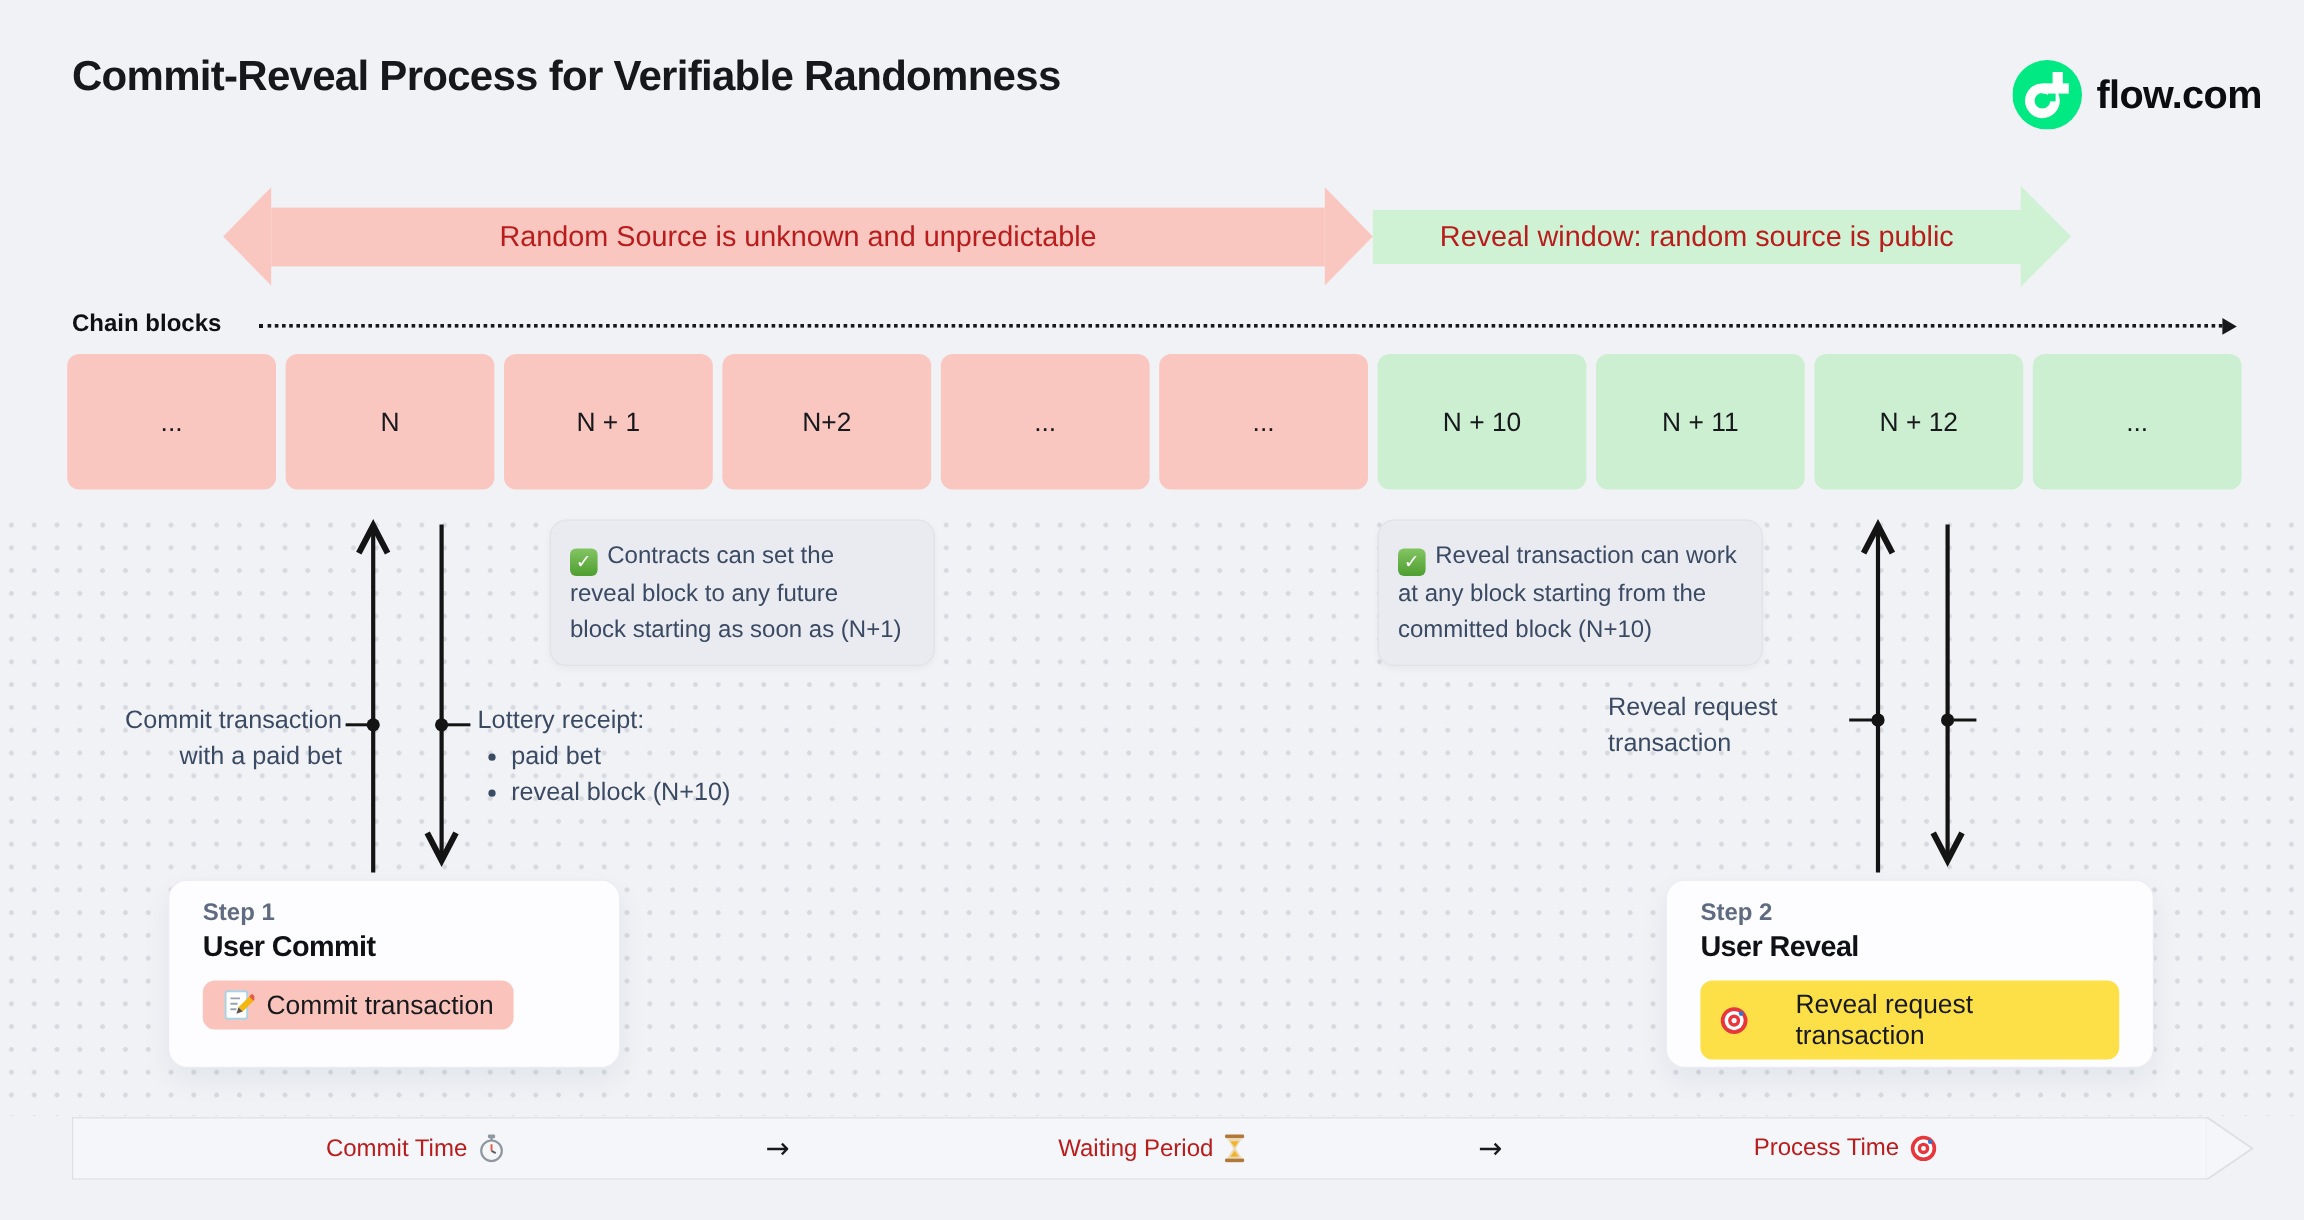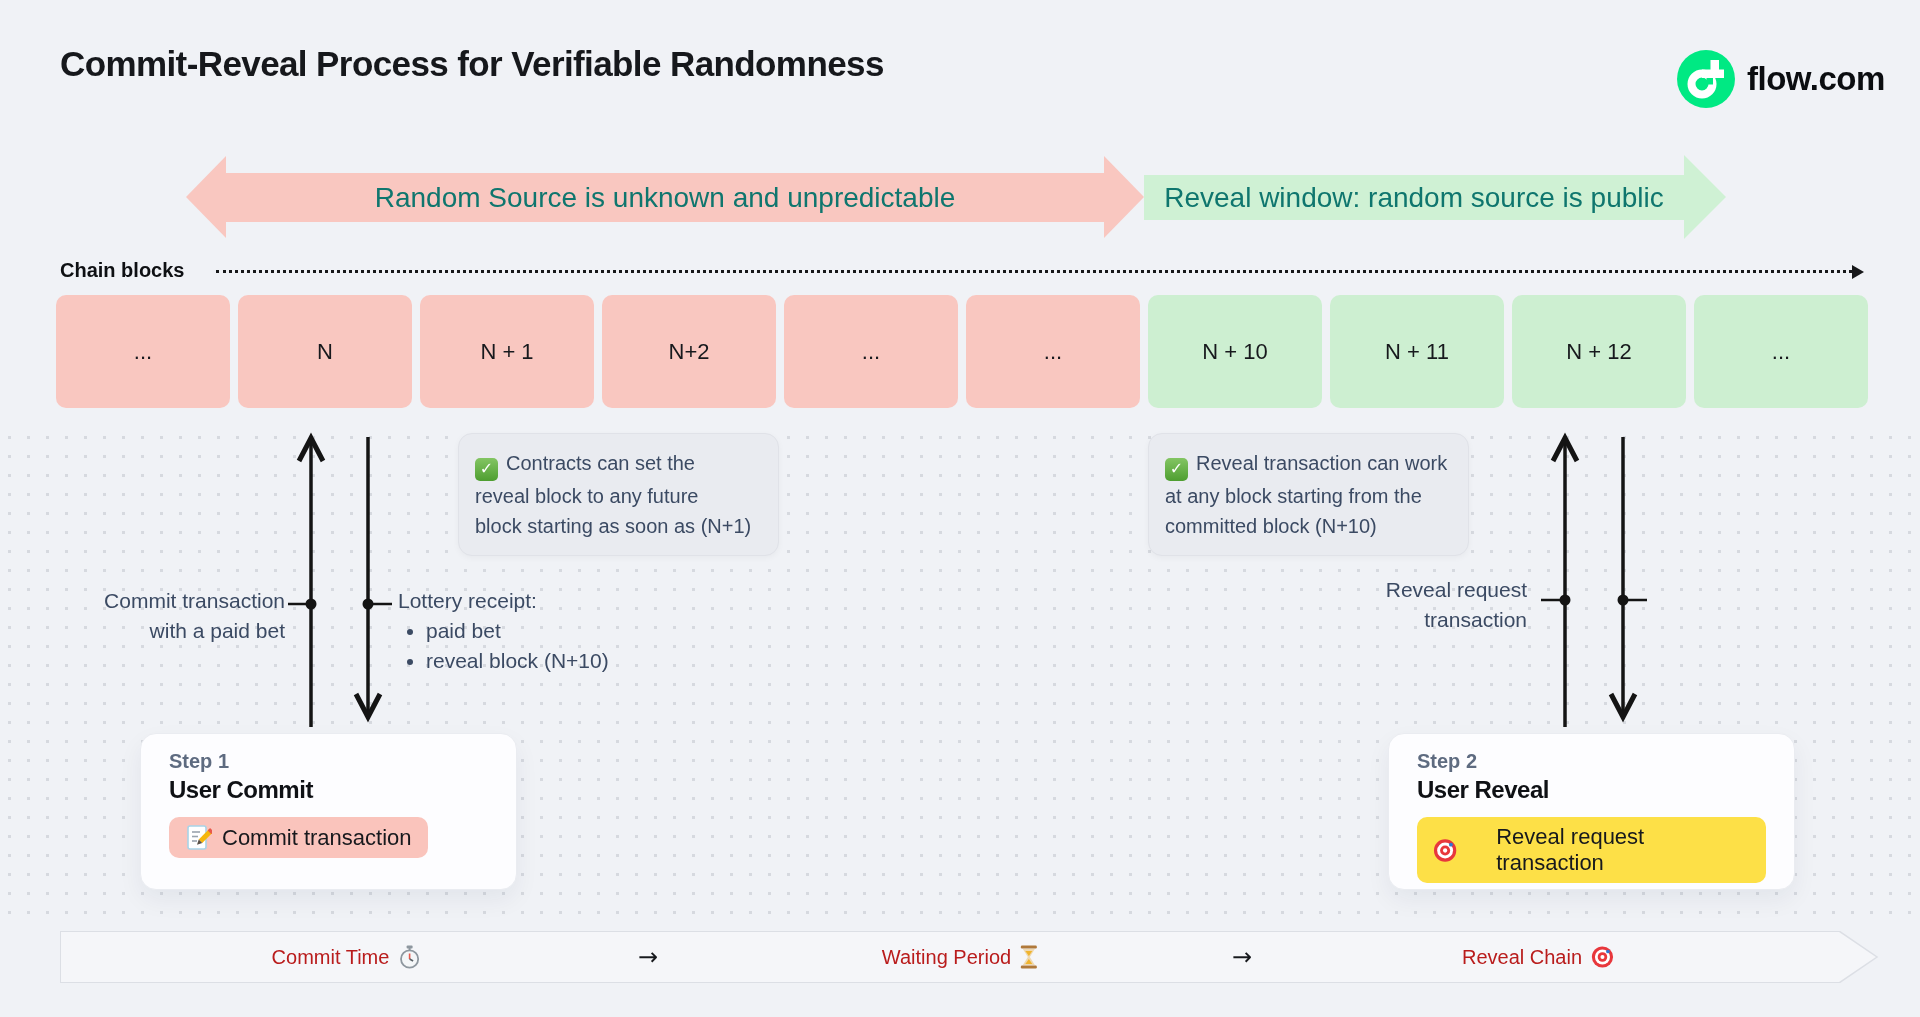--- a/index.html
+++ b/index.html
@@ -17,21 +17,21 @@
   
   .page-title{
     position:absolute;left:60px;top:44px;
     font-size:35px;font-weight:600;letter-spacing:-0.6px;color:#16181C;
   }
   .brand{position:absolute;left:1677px;top:50px;display:flex;align-items:center;gap:12px;cursor:pointer;}
   .brand-name{font-size:33px;font-weight:800;letter-spacing:-0.5px;color:#0B0D10;}
   
   .tri{width:0;height:0;position:absolute;}
   .banner-body{position:absolute;display:flex;align-items:center;justify-content:center;}
-  .banner-label{font-size:28px;font-weight:500;color:#0f766e;}
+  .banner-label{font-size:24px;font-weight:500;color:#b91c1c;}
   .pink-body{left:226px;top:173px;width:878px;height:49px;background:#F9C7C0;}
   .pink-tri-l{left:186px;top:156px;border-top:41px solid transparent;border-bottom:41px solid transparent;border-right:40px solid #F9C7C0;}
   .pink-tri-r{left:1104px;top:156px;border-top:41px solid transparent;border-bottom:41px solid transparent;border-left:40px solid #F9C7C0;}
   .green-body{left:1144px;top:175px;width:540px;height:45px;background:#CFF1D4;}
   .green-tri-r{left:1684px;top:155px;border-top:42px solid transparent;border-bottom:42px solid transparent;border-left:42px solid #CFF1D4;}
   
   .chain-label{position:absolute;left:60px;top:259px;font-size:20px;font-weight:700;color:#0E1013;}
   .chain-dotted{position:absolute;left:216px;top:270px;width:1636px;height:0;border-top:3px dotted #17181A;}
   .chain-arrowhead{position:absolute;left:1852px;top:265px;width:0;height:0;
     border-left:12px solid #17181A;border-top:7px solid transparent;border-bottom:7px solid transparent;}
@@ -54,21 +54,21 @@
     width:23px;height:23px;border-radius:5px;background:linear-gradient(180deg,#83C563,#4E9E30);
     color:#fff;font-size:16px;font-weight:700;margin-right:8px;
     font-family:"DejaVu Sans", sans-serif;
   }
   
   .ann{position:absolute;font-size:21px;line-height:30px;color:#3B4A63;}
   .ann-commit{left:85px;top:586px;width:200px;text-align:right;white-space:nowrap;}
   .ann-receipt{left:398px;top:586px;}
   .ann-receipt ul{margin:0;padding:0 0 0 28px;}
   .ann-receipt li{white-space:nowrap;}
-  .ann-reveal-request{left:1340px;top:575px;width:187px;text-align:right;white-space:nowrap;}
+  .ann-reveal-request{left:1340px;top:575px;width:187px;text-align:left;white-space:nowrap;}
   .ann-lottery-result{left:1650px;top:575px;white-space:nowrap;}
   
   .card{
     position:absolute;top:733px;height:157px;background:#FDFDFF;border:1px solid #EAECF1;border-radius:16px;
     padding:16px 28px;box-sizing:border-box;box-shadow:0 10px 24px rgba(25,35,60,0.06);
   }
   .card-1{left:140px;width:377px;}
   .card-2{left:1388px;width:407px;}
   .step-label{font-size:20px;font-weight:700;color:#5E6B80;}
   .step-title{font-size:24px;font-weight:700;letter-spacing:-0.5px;color:#0F1115;margin-top:3px;}
@@ -269,21 +269,21 @@
       <rect x="1" y="20.5" width="16" height="3" rx="1.2" fill="#B0793A"></rect>
       <path d="M3 4 L15 4 L10 12 L15 20 L3 20 L8 12 Z" fill="#EFD9B0"></path>
       <path d="M5.5 6 L12.5 6 L9 11 Z" fill="#F0B42E"></path>
       <path d="M9 14 L12.5 19 L5.5 19 Z" fill="#F0B42E"></path>
     </svg>
   </div>
   <div class="tl-item tl-arrow" style="left:1242px">
     <span>→</span>
   </div>
   <div class="tl-item" style="left:1538px">
-    <span>Reveal Chain</span>
+    <span>Process Time</span>
     <svg width="23" height="23" viewBox="0 0 25 25">
       <circle cx="12.5" cy="12.5" r="11.5" fill="#E8373C"></circle>
       <circle cx="12.5" cy="12.5" r="8.2" fill="#ffffff"></circle>
       <circle cx="12.5" cy="12.5" r="5.2" fill="#E8373C"></circle>
       <circle cx="12.5" cy="12.5" r="2.2" fill="#ffffff"></circle>
       <circle cx="18.5" cy="6.5" r="2" fill="#2E76D2"></circle>
     </svg>
   </div>
 
 </div>

